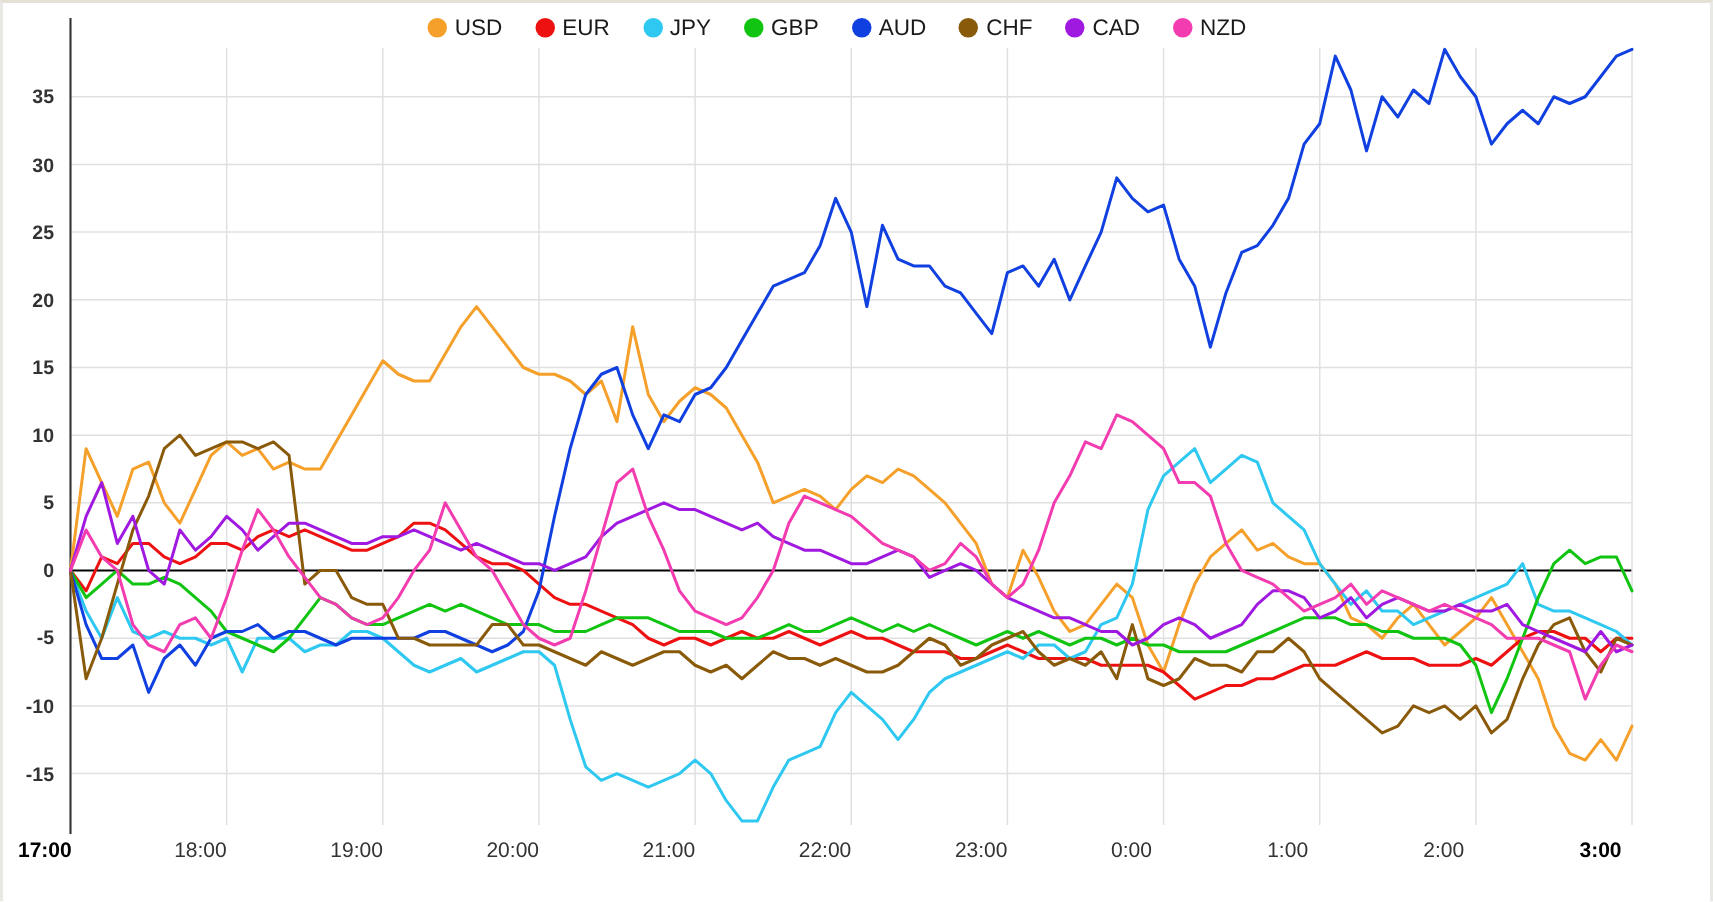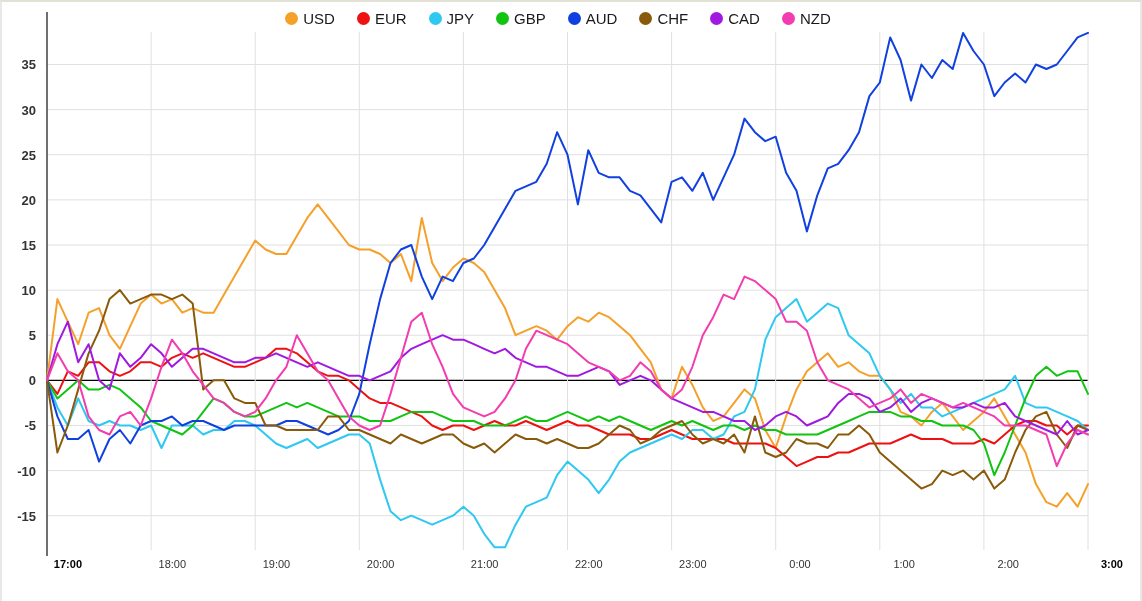--- a/index.html
+++ b/index.html
@@ -50,22 +50,22 @@
     position:absolute;
     text-align:right;
     font-size:13px;
     color:#333;
     width:34px;
     transform:translateY(-50%);
     font-weight:bold;
   }
   .xtick{
     position:absolute;
-    text-align:right;
-    font-size:11px;
+    text-align:left;
+    font-size:14px;
     color:#333;
     width:70px;
     transform:translateX(-50%);
   }
   .xtick.bold{font-weight:bold;color:#000;}
 </style>
 </head>
 <body>
 
 <div id="app">

